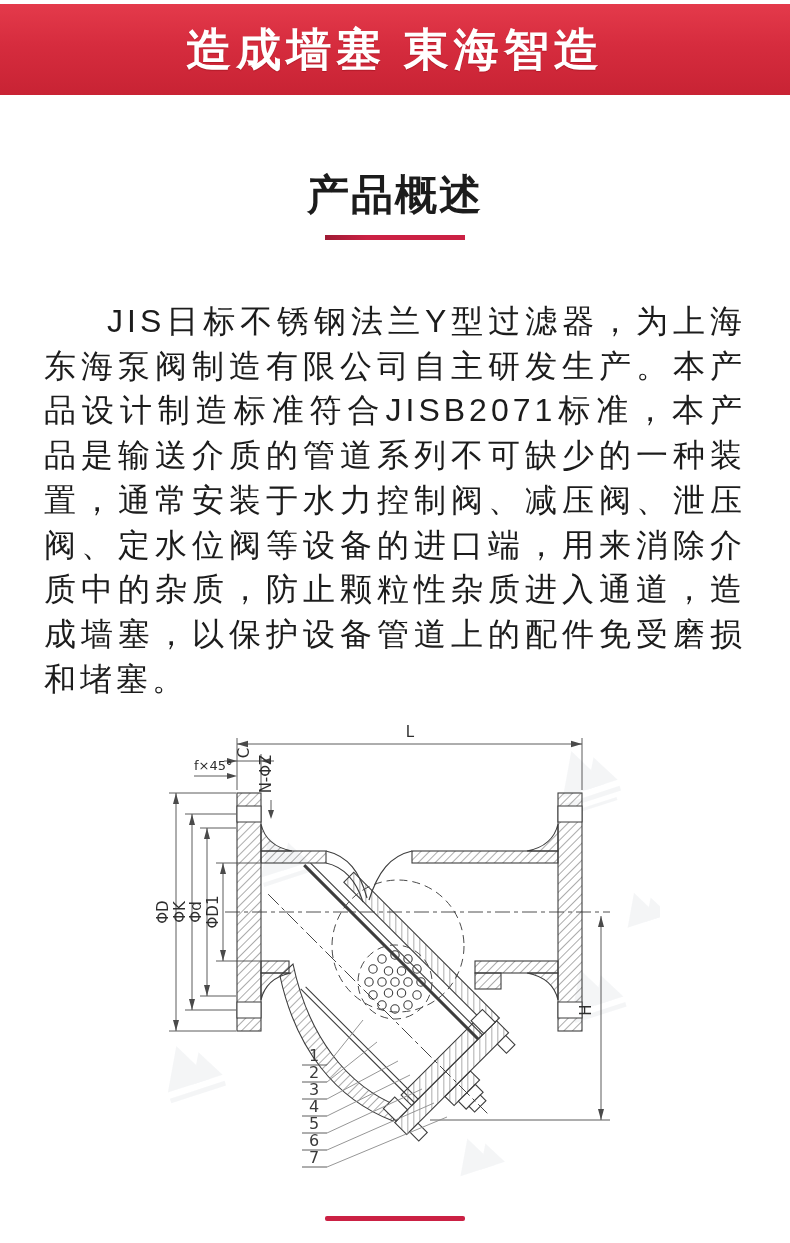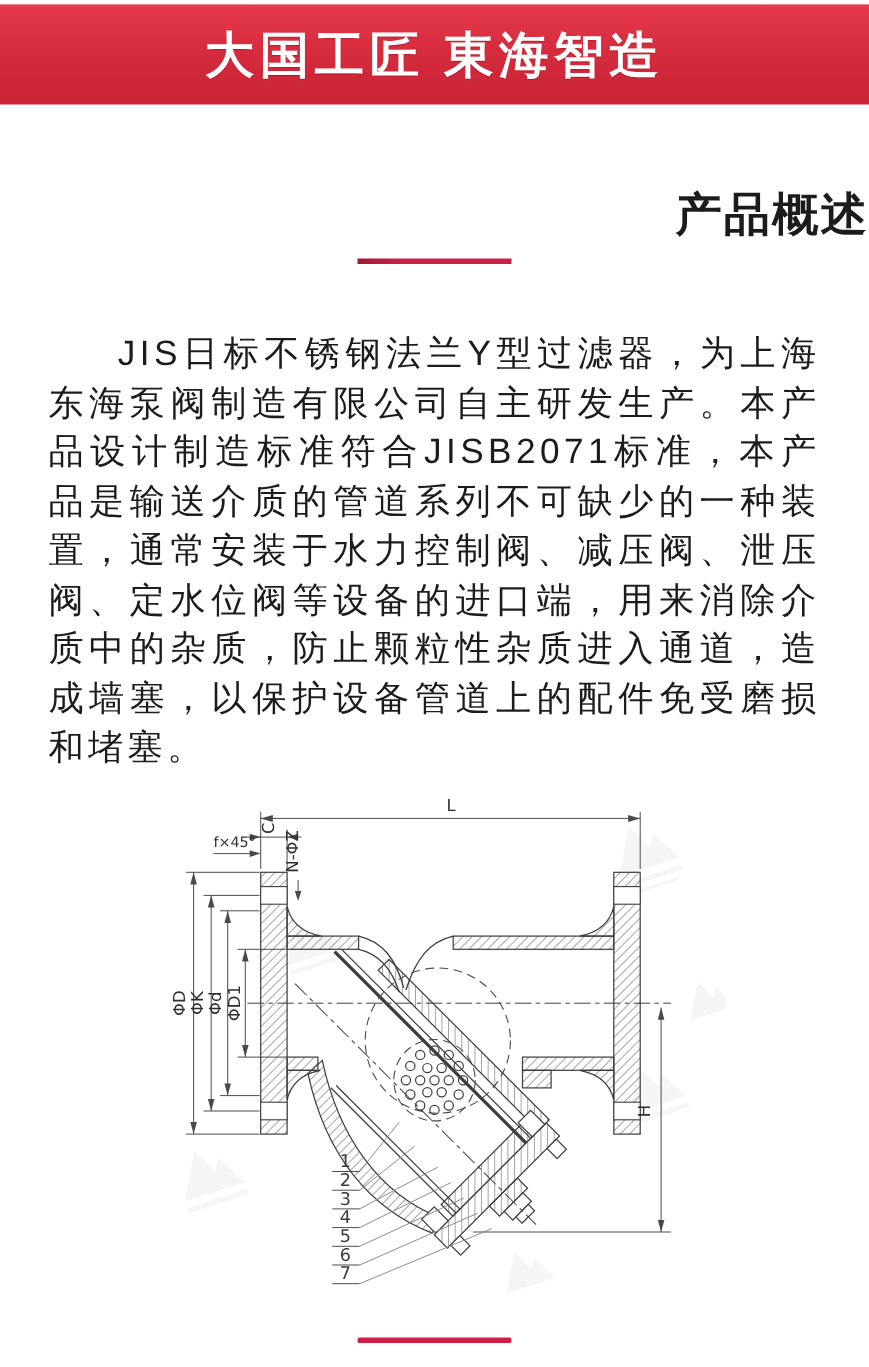--- a/index.html
+++ b/index.html
@@ -11,21 +11,21 @@
   .banner{
     position:absolute;left:0;top:4px;width:790px;height:91px;
     background:linear-gradient(180deg,var(--banner-top) 0%,var(--banner-mid) 45%,var(--banner-bot) 100%);
     display:flex;align-items:center;justify-content:center;
   }
   .banner-title{
     color:#ffffff;font-size:45px;font-weight:700;letter-spacing:5px;
     text-shadow:0 1px 1px rgba(120,0,10,.35);white-space:pre;
   }
   .section-title{
-    position:absolute;left:0;top:167px;width:790px;text-align:right;
+    position:absolute;left:0;top:167px;width:790px;text-align:center;
     font-size:42px;font-weight:700;color:var(--ink);letter-spacing:2px;
   }
   .title-underline{
     position:absolute;top:235px;left:50%;transform:translateX(-50%);
     width:140px;height:5px;background:linear-gradient(90deg,#9e1b34,var(--accent) 30%,var(--accent));
   }
   .para{
     position:absolute;left:44px;top:299px;width:702px;
     font-size:32px;line-height:44.7px;letter-spacing:4px;
     color:var(--ink);text-align:justify;text-indent:63px;
@@ -49,21 +49,21 @@
   .dlab{font-family:"DejaVu Sans",sans-serif;font-size:15px;fill:#2e2e2e;text-anchor:middle;}
   .dlab-sm{font-family:"DejaVu Sans",sans-serif;font-size:13px;fill:#2e2e2e;}
   .callout-num{font-family:"DejaVu Sans",sans-serif;font-size:16px;fill:#3a3a3a;text-anchor:middle;}
   .wm{opacity:0.05;fill:#39506b;}
   .hole{fill:#ffffff;stroke:var(--line);stroke-width:1;}
 </style>
 </head>
 <body>
 
 <div class="banner">
-  <div class="banner-title">大国工匠 東海智造</div>
+  <div class="banner-title">造成墙塞 東海智造</div>
 </div>
 
 <div class="section-title">产品概述</div>
 <div class="title-underline"></div>
 
 <div class="para">JIS日标不锈钢法兰Y型过滤器，为上海东海泵阀制造有限公司自主研发生产。本产品设计制造标准符合JISB2071标准，本产品是输送介质的管道系列不可缺少的一种装置，通常安装于水力控制阀、减压阀、泄压阀、定水位阀等设备的进口端，用来消除介质中的杂质，防止颗粒性杂质进入通道，造成墙塞，以保护设备管道上的配件免受磨损和堵塞。</div>
 
 <svg class="diagram" viewBox="0 0 530 535" xmlns="http://www.w3.org/2000/svg">
   <defs>
     <pattern id="hatch" width="6" height="6" patternUnits="userSpaceOnUse" patternTransform="rotate(45)">

